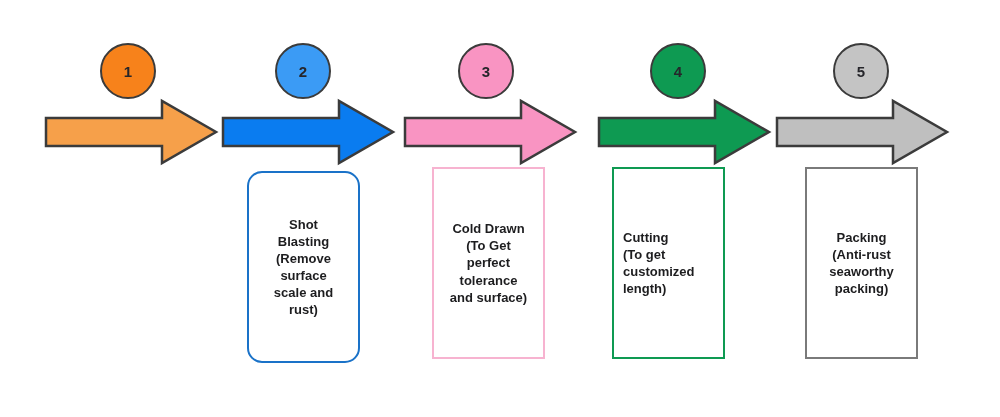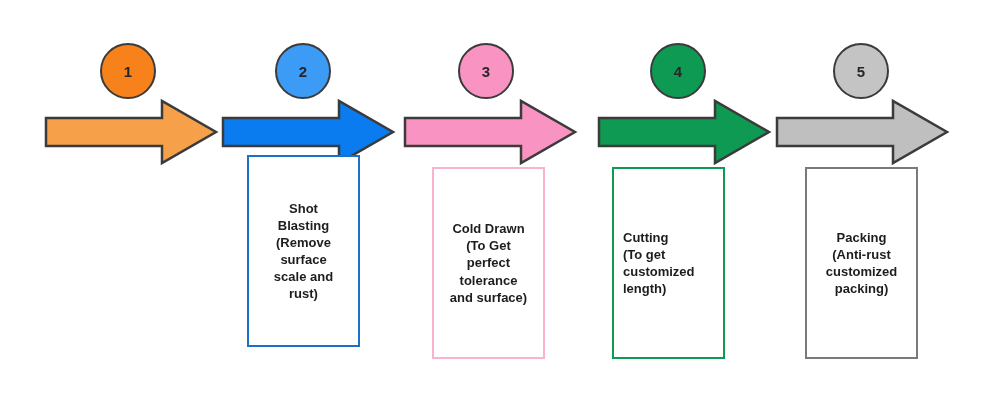--- a/index.html
+++ b/index.html
@@ -93,21 +93,21 @@
   </div>
 
   <div class="step-circle" style="left:275px; top:43px; background:#3B9BF5;">
     <span class="num">2</span>
   </div>
   <div class="arrow-wrap" style="left:222px; top:99px;">
     <svg viewBox="0 0 172 66" preserveAspectRatio="none">
       <polygon points="1,19 117,19 117,2 171,33 117,64 117,47 1,47" fill="#0A7CF0" stroke="#3B3B3B" stroke-width="2.5" stroke-linejoin="miter"></polygon>
     </svg>
   </div>
-  <div class="stage-box" style="left:247px; top:155px; border-color:#1A72C8;">
+  <div class="stage-box" style="left:247px; top:171px; border-color:#1A72C8;border-radius:15px;">
     <span class="box-label">Shot
 Blasting
 (Remove
 surface
 scale and
 rust)</span>
   </div>
 
   <div class="step-circle" style="left:458px; top:43px; background:#F994C2;">
     <span class="num">3</span>
@@ -144,17 +144,17 @@
     <span class="num">5</span>
   </div>
   <div class="arrow-wrap" style="left:776px; top:99px;">
     <svg viewBox="0 0 172 66" preserveAspectRatio="none">
       <polygon points="1,19 117,19 117,2 171,33 117,64 117,47 1,47" fill="#BFBFBF" stroke="#3B3B3B" stroke-width="2.5" stroke-linejoin="miter"></polygon>
     </svg>
   </div>
   <div class="stage-box" style="left:805px; top:167px; border-color:#7A7A7A;">
     <span class="box-label">Packing
 (Anti-rust
-customized
+seaworthy
 packing)</span>
   </div>
 
 </div>
 
 </body></html>

